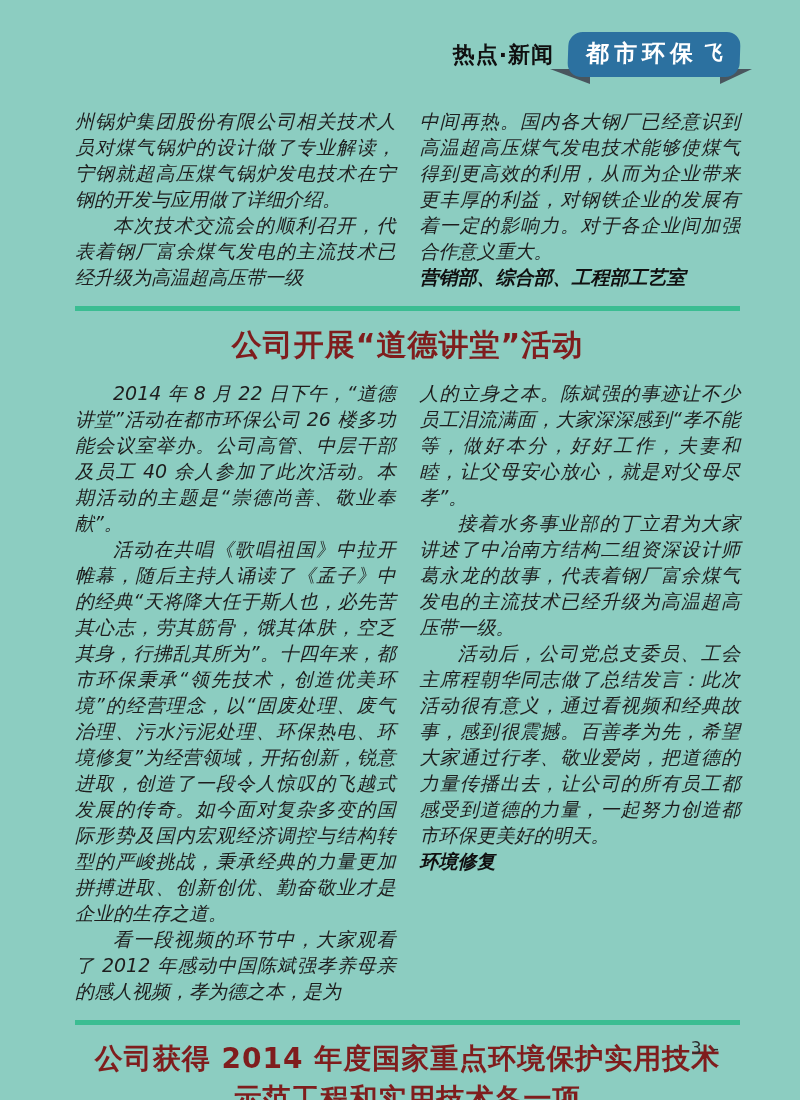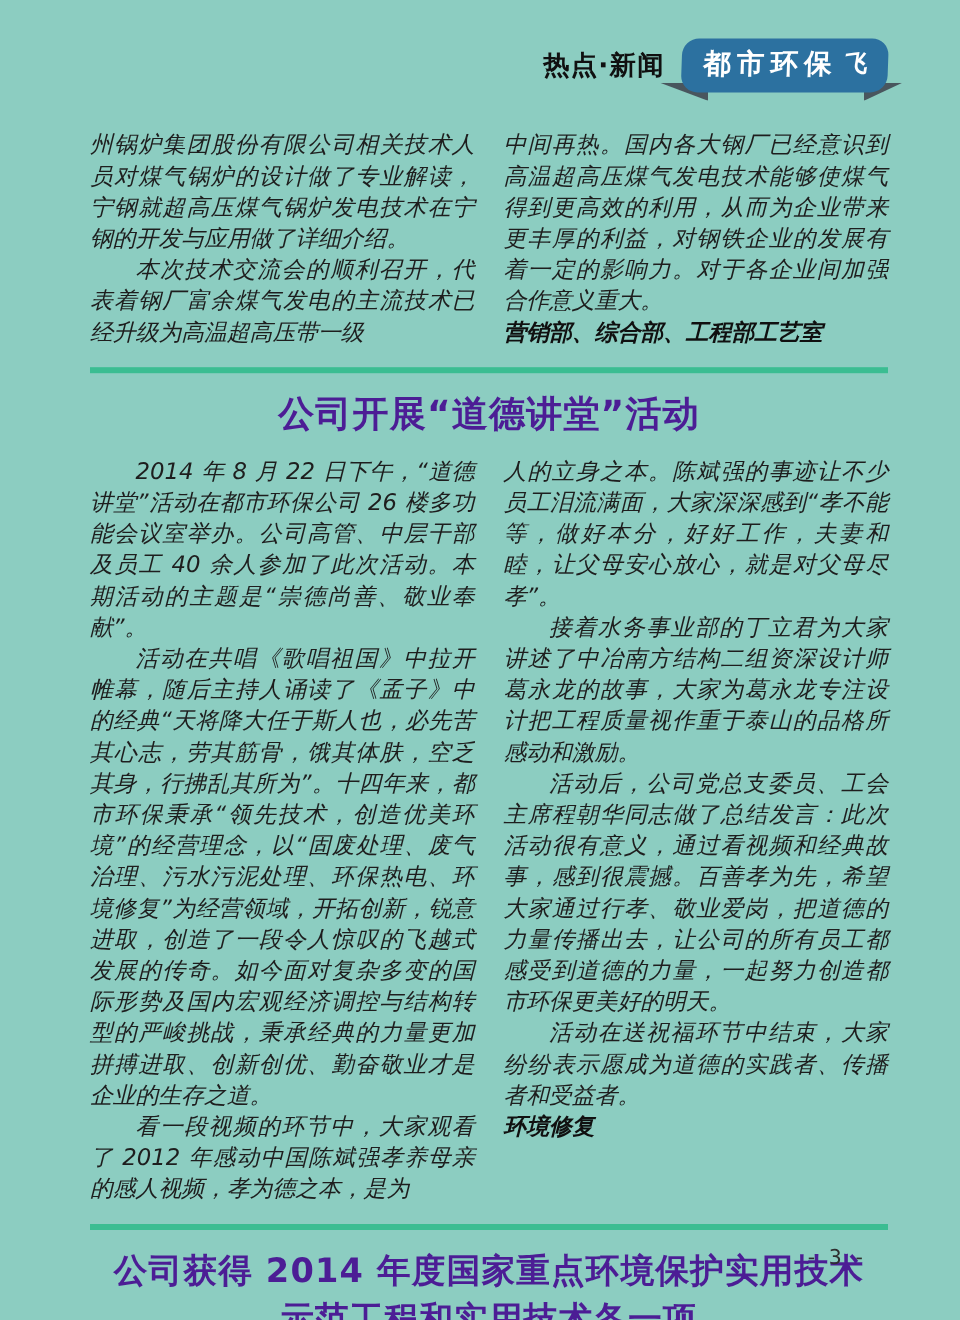--- a/index.html
+++ b/index.html
@@ -84,21 +84,21 @@
   }
 
   .rule {
     height: 5px;
     background: #3BBD92;
     margin-top: 16px;
   }
   .headline {
     font-size: 30px;
     font-weight: 900;
-    color: #4c1d95;
+    color: #7f1d1d;
     text-align: center;
     letter-spacing: 1px;
   }
   .headline-1 { margin-top: 14px; margin-bottom: 14px; }
   .headline-2 { margin-top: 14px; line-height: 40px; margin-bottom: 16px; font-size: 28px; }
 
   .article-1 { margin-top: 20px; }
 
   .page-number {
     position: absolute;
@@ -144,23 +144,22 @@
   <div>
     <h1 class="headline headline-1">公司开展“道德讲堂”活动</h1>
     <div class="columns">
       <div class="col">
         <p class="para indent">2014 年 8 月 22 日下午，“道德讲堂”活动在都市环保公司 26 楼多功能会议室举办。公司高管、中层干部及员工 40 余人参加了此次活动。本期活动的主题是“崇德尚善、敬业奉献”。</p>
         <p class="para indent">活动在共唱《歌唱祖国》中拉开帷幕，随后主持人诵读了《孟子》中的经典“天将降大任于斯人也，必先苦其心志，劳其筋骨，饿其体肤，空乏其身，行拂乱其所为”。十四年来，都市环保秉承“领先技术，创造优美环境”的经营理念，以“固废处理、废气治理、污水污泥处理、环保热电、环境修复”为经营领域，开拓创新，锐意进取，创造了一段令人惊叹的飞越式发展的传奇。如今面对复杂多变的国际形势及国内宏观经济调控与结构转型的严峻挑战，秉承经典的力量更加拼搏进取、创新创优、勤奋敬业才是企业的生存之道。</p>
         <p class="para indent">看一段视频的环节中，大家观看了 2012 年感动中国陈斌强孝养母亲的感人视频，孝为德之本，是为</p>
       </div>
       <div class="col">
         <p class="para">人的立身之本。陈斌强的事迹让不少员工泪流满面，大家深深感到“孝不能等，做好本分，好好工作，夫妻和睦，让父母安心放心，就是对父母尽孝”。</p>
-        <p class="para indent">接着水务事业部的丁立君为大家讲述了中冶南方结构二组资深设计师葛永龙的故事，大家为葛永龙专注设计把工程质量视作重于泰山的品格所感动和激励。</p>
+        <p class="para indent">接着水务事业部的丁立君为大家讲述了中冶南方结构二组资深设计师葛永龙的故事，代表着钢厂富余煤气发电的主流技术已经升级为高温超高压带一级。</p>
         <p class="para indent">活动后，公司党总支委员、工会主席程朝华同志做了总结发言：此次活动很有意义，通过看视频和经典故事，感到很震撼。百善孝为先，希望大家通过行孝、敬业爱岗，把道德的力量传播出去，让公司的所有员工都感受到道德的力量，一起努力创造都市环保更美好的明天。</p>
-        <p class="para indent">活动在送祝福环节中结束，大家纷纷表示愿成为道德的实践者、传播者和受益者。</p>
         <p class="signature">环境修复</p>
       </div>
     </div>
   </div>
 
   <div class="rule"></div>
 
   <div>
     <h1 class="headline headline-2">
       <span>公司获得 2014 年度国家重点环境保护实用技术</span><br>

